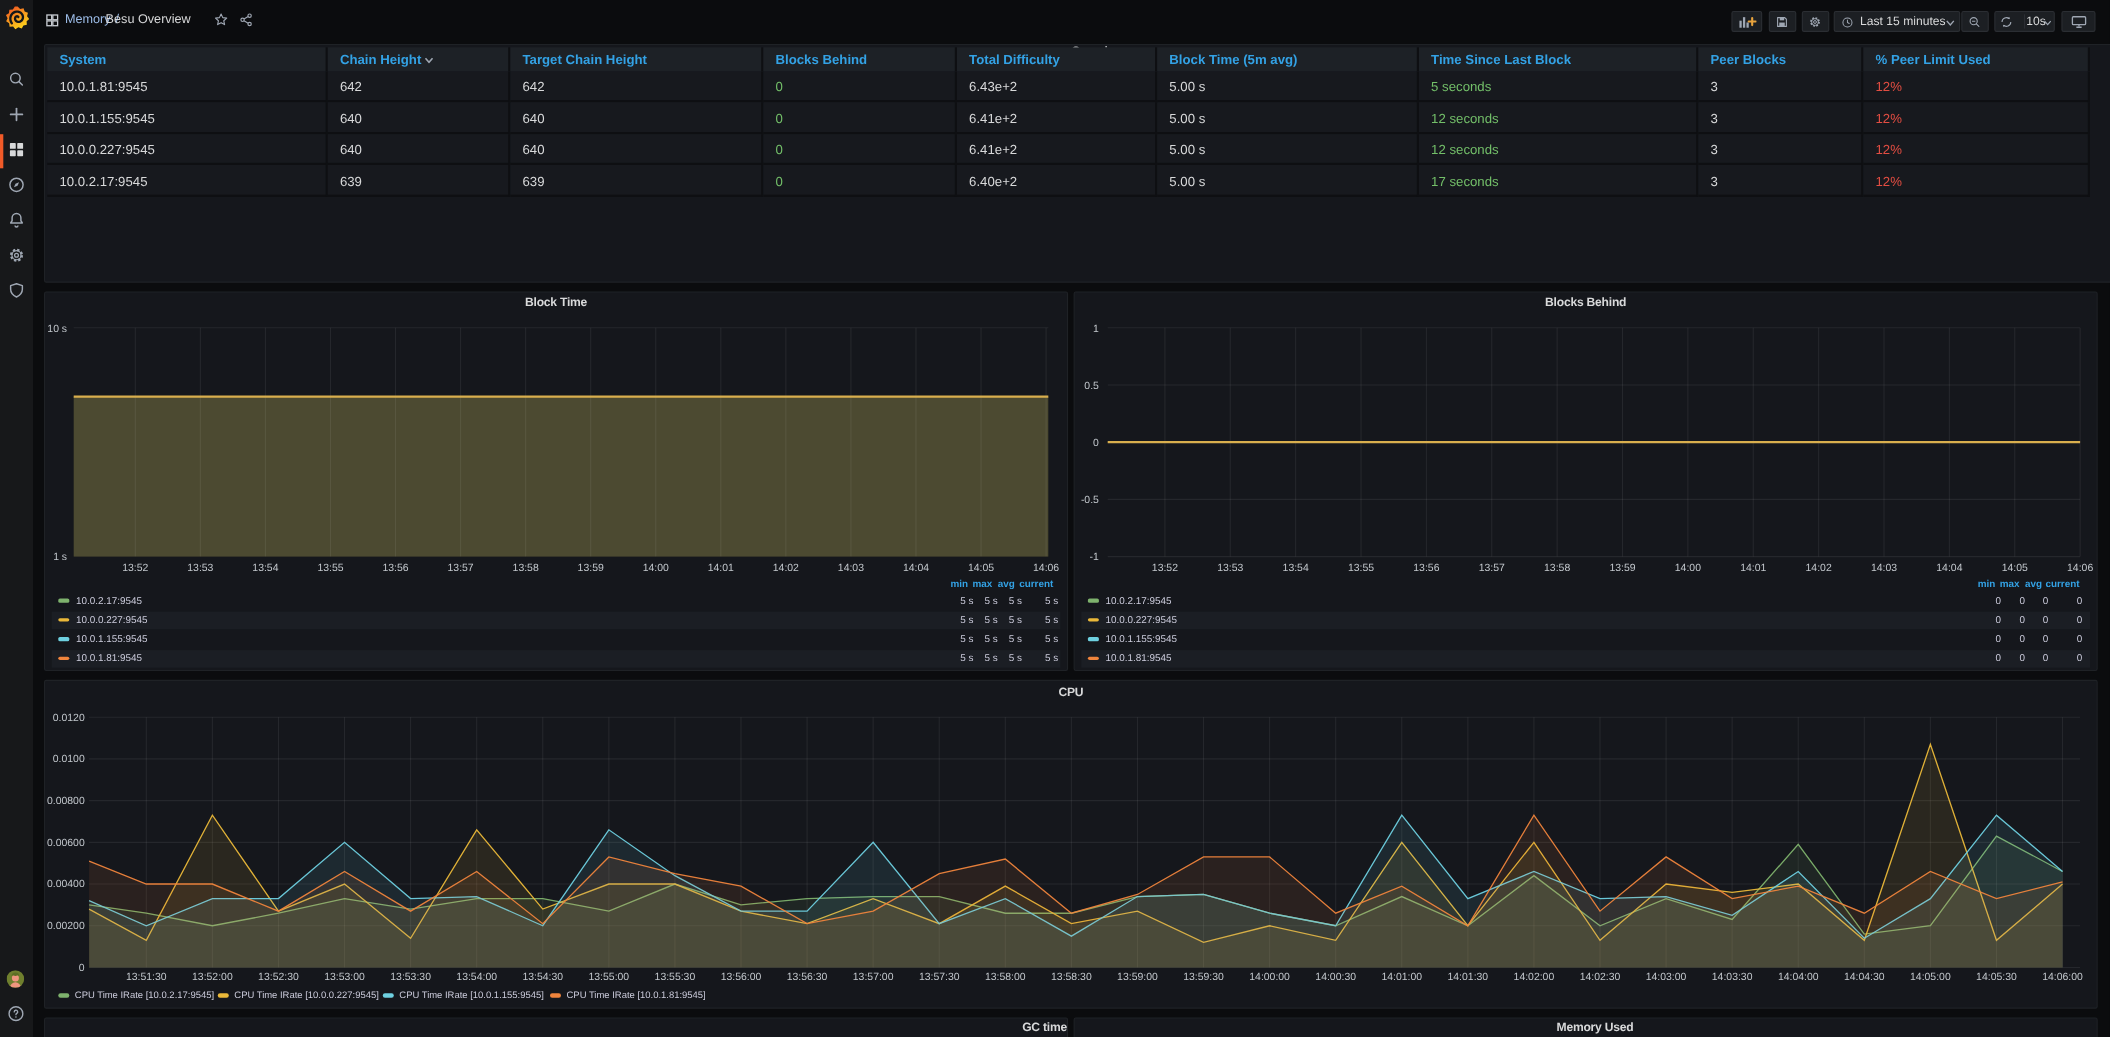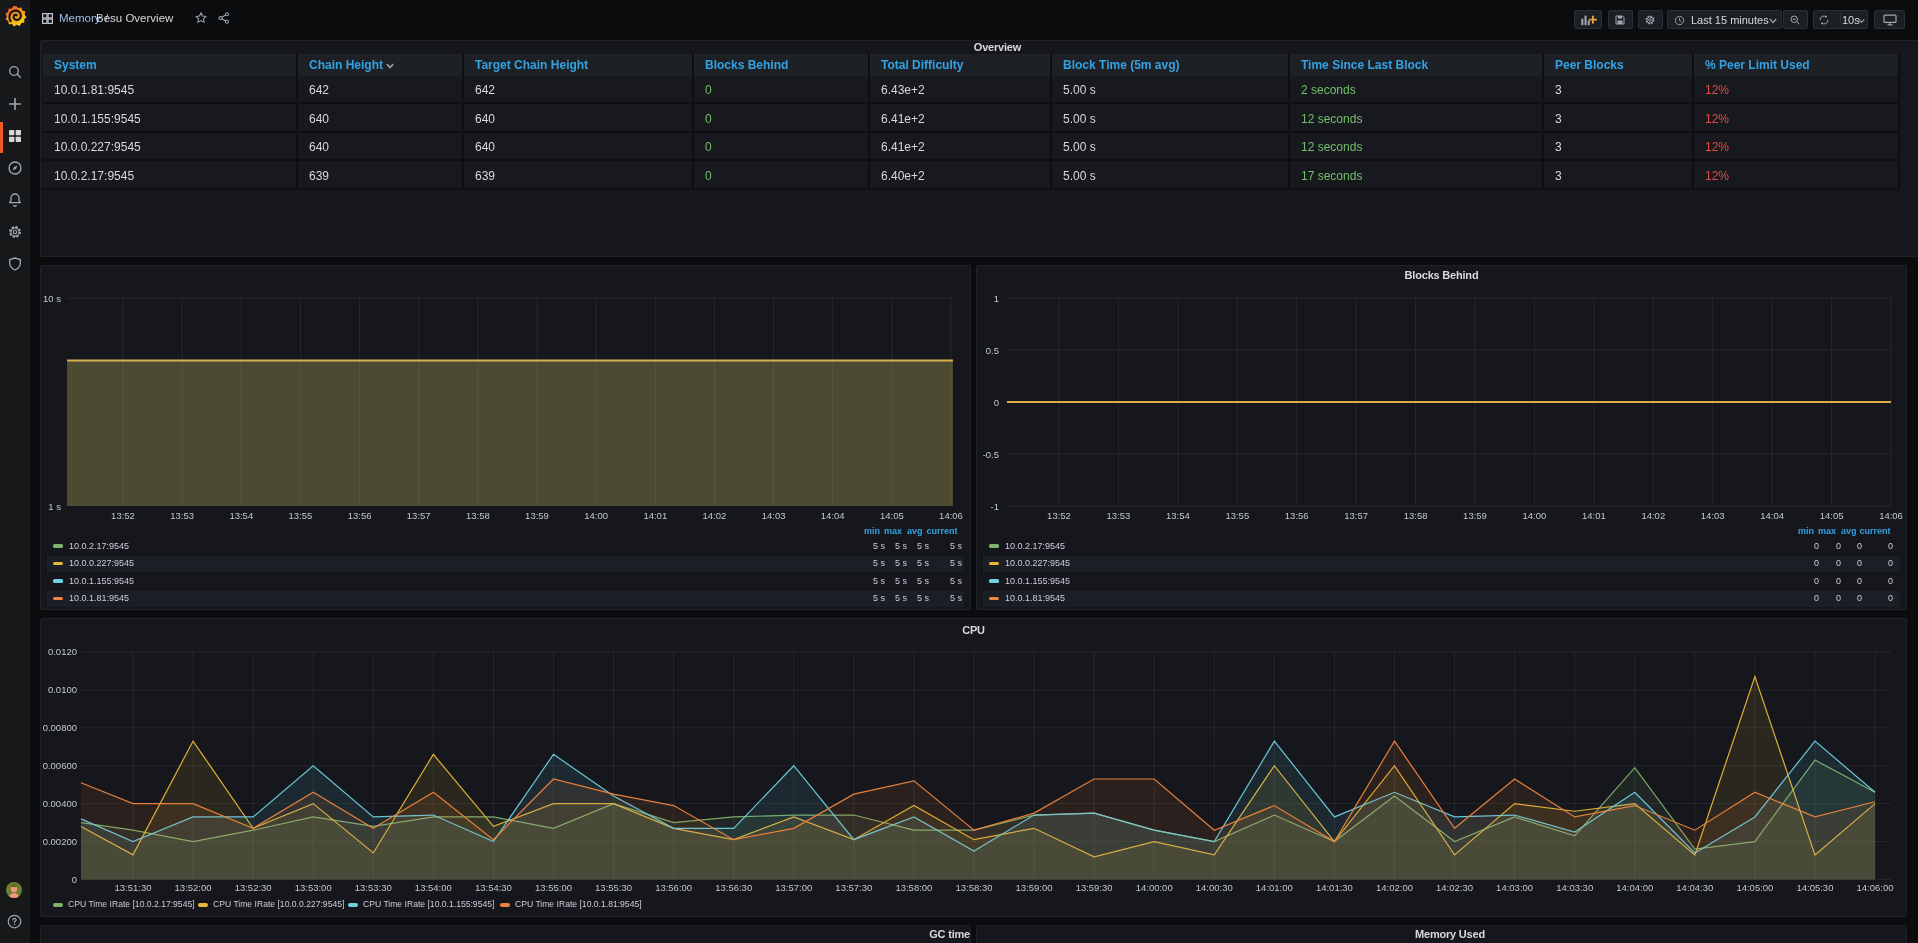--- a/index.html
+++ b/index.html
@@ -3,21 +3,21 @@
 <meta charset="utf-8">
 <style>
 * { margin:0; padding:0; box-sizing:border-box; }
 html,body { width:1918px; height:943px; overflow:hidden; background:#0b0c0e; font-family:"Liberation Sans", sans-serif; }
 #sidebar { position:absolute; left:0; top:0; width:30px; height:943px; background:#17181a; }
 .sicon { position:absolute; left:6.5px; width:16px; height:16px; }
 #topnav { position:absolute; left:30px; top:0; width:1888px; height:38px; }
 .panel { position:absolute; background:#15171c; border:1px solid #1f2226; border-radius:2px; }
 .ptitle { position:absolute; left:0; right:0; text-align:center; font-size:11px; font-weight:bold; color:#d8d9da; letter-spacing:-0.2px; }
 .crumb { position:absolute; top:12px; font-size:11.5px; color:#d8d9da; }
-#ovtable { position:absolute; left:2px; top:13px; border-collapse:separate; border-spacing:0; table-layout:fixed; font-size:12px; }
+#ovtable { position:absolute; left:2px; top:2px; border-collapse:separate; border-spacing:0; table-layout:fixed; font-size:12px; }
 #ovtable th { background:#1d2126; color:#33a2e5; font-weight:bold; text-align:left; height:21.5px; padding:0 0 0 11px; border-right:2px solid #0e0f12; font-size:12px; }
 #ovtable td { background:#17191e; color:#d8d9da; height:28.5px; padding:3px 0 0 11px; border-bottom:2px solid #0e0f12; border-right:2px solid #0e0f12; }
 #ovtable .grn { color:#73bf69; }
 #ovtable .red { color:#e24d42; }
 .axis { font-size:9.5px; fill:#c3c8cd; }
 .leghead { position:absolute; font-size:9px; font-weight:bold; color:#33a2e5; text-align:right; }
 .legrow { position:absolute; height:16px; font-size:9px; color:#ccccdc; }
 .legdash { position:absolute; top:6px; width:10px; height:3.5px; border-radius:1.5px; }
 .legval { position:absolute; font-size:9px; color:#ccccdc; text-align:right; width:60px; top:2.5px; }
 .btn { position:absolute; top:10px; height:19px; background:#1c1f23; border:1px solid #2b2e33; border-radius:2px; }
@@ -199,21 +199,21 @@
           <th>Peer Blocks</th>
           <th>% Peer Limit Used</th>
         </tr>
     <tr>
           <td>10.0.1.81:9545</td>
           <td>642</td>
           <td>642</td>
           <td class="grn">0</td>
           <td>6.43e+2</td>
           <td>5.00 s</td>
-          <td class="grn">2 seconds</td>
+          <td class="grn">5 seconds</td>
           <td>3</td>
           <td class="red">12%</td>
         </tr>
     <tr>
           <td>10.0.1.155:9545</td>
           <td>640</td>
           <td>640</td>
           <td class="grn">0</td>
           <td>6.41e+2</td>
           <td>5.00 s</td>
@@ -241,20 +241,21 @@
           <td>5.00 s</td>
           <td class="grn">17 seconds</td>
           <td>3</td>
           <td class="red">12%</td>
         </tr>
   </tbody>
     </table>
 </div>
 
 <div class="panel" id="p-blocktime" style="left:40px; top:265px; width:931px; height:345px;">
+  <div class="ptitle" style="top:3px;">Block Time</div>
   <svg width="926" height="262" style="position:absolute;left:0;top:0;">
 <rect x="26" y="94.61" width="886" height="145.39" fill="#4c4a31"></rect>
 <line x1="82" y1="32" x2="82" y2="240" stroke="#ffffff" stroke-opacity="0.07"></line>
 <line x1="141.14" y1="32" x2="141.14" y2="240" stroke="#ffffff" stroke-opacity="0.07"></line>
 <line x1="200.29" y1="32" x2="200.29" y2="240" stroke="#ffffff" stroke-opacity="0.07"></line>
 <line x1="259.43" y1="32" x2="259.43" y2="240" stroke="#ffffff" stroke-opacity="0.07"></line>
 <line x1="318.57" y1="32" x2="318.57" y2="240" stroke="#ffffff" stroke-opacity="0.07"></line>
 <line x1="377.72" y1="32" x2="377.72" y2="240" stroke="#ffffff" stroke-opacity="0.07"></line>
 <line x1="436.86" y1="32" x2="436.86" y2="240" stroke="#ffffff" stroke-opacity="0.07"></line>
 <line x1="496" y1="32" x2="496" y2="240" stroke="#ffffff" stroke-opacity="0.07"></line>

